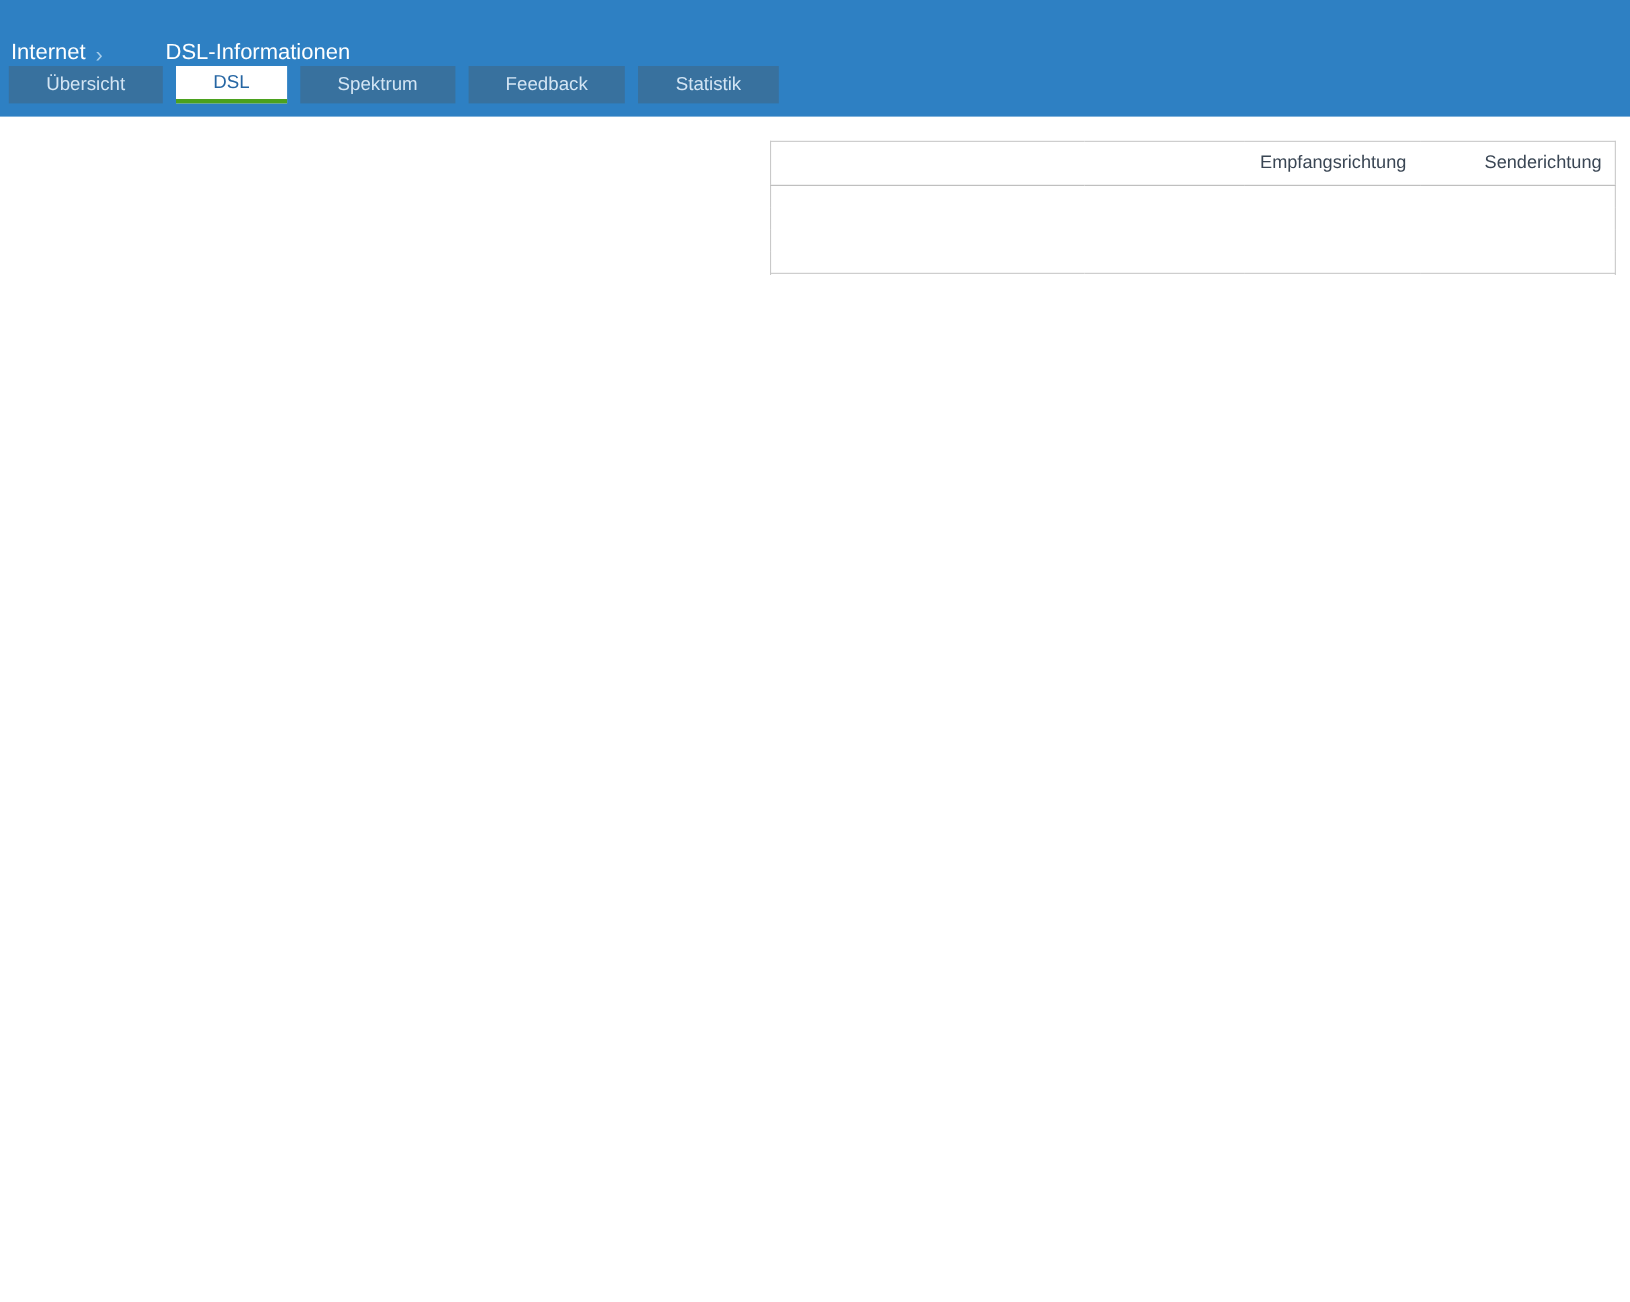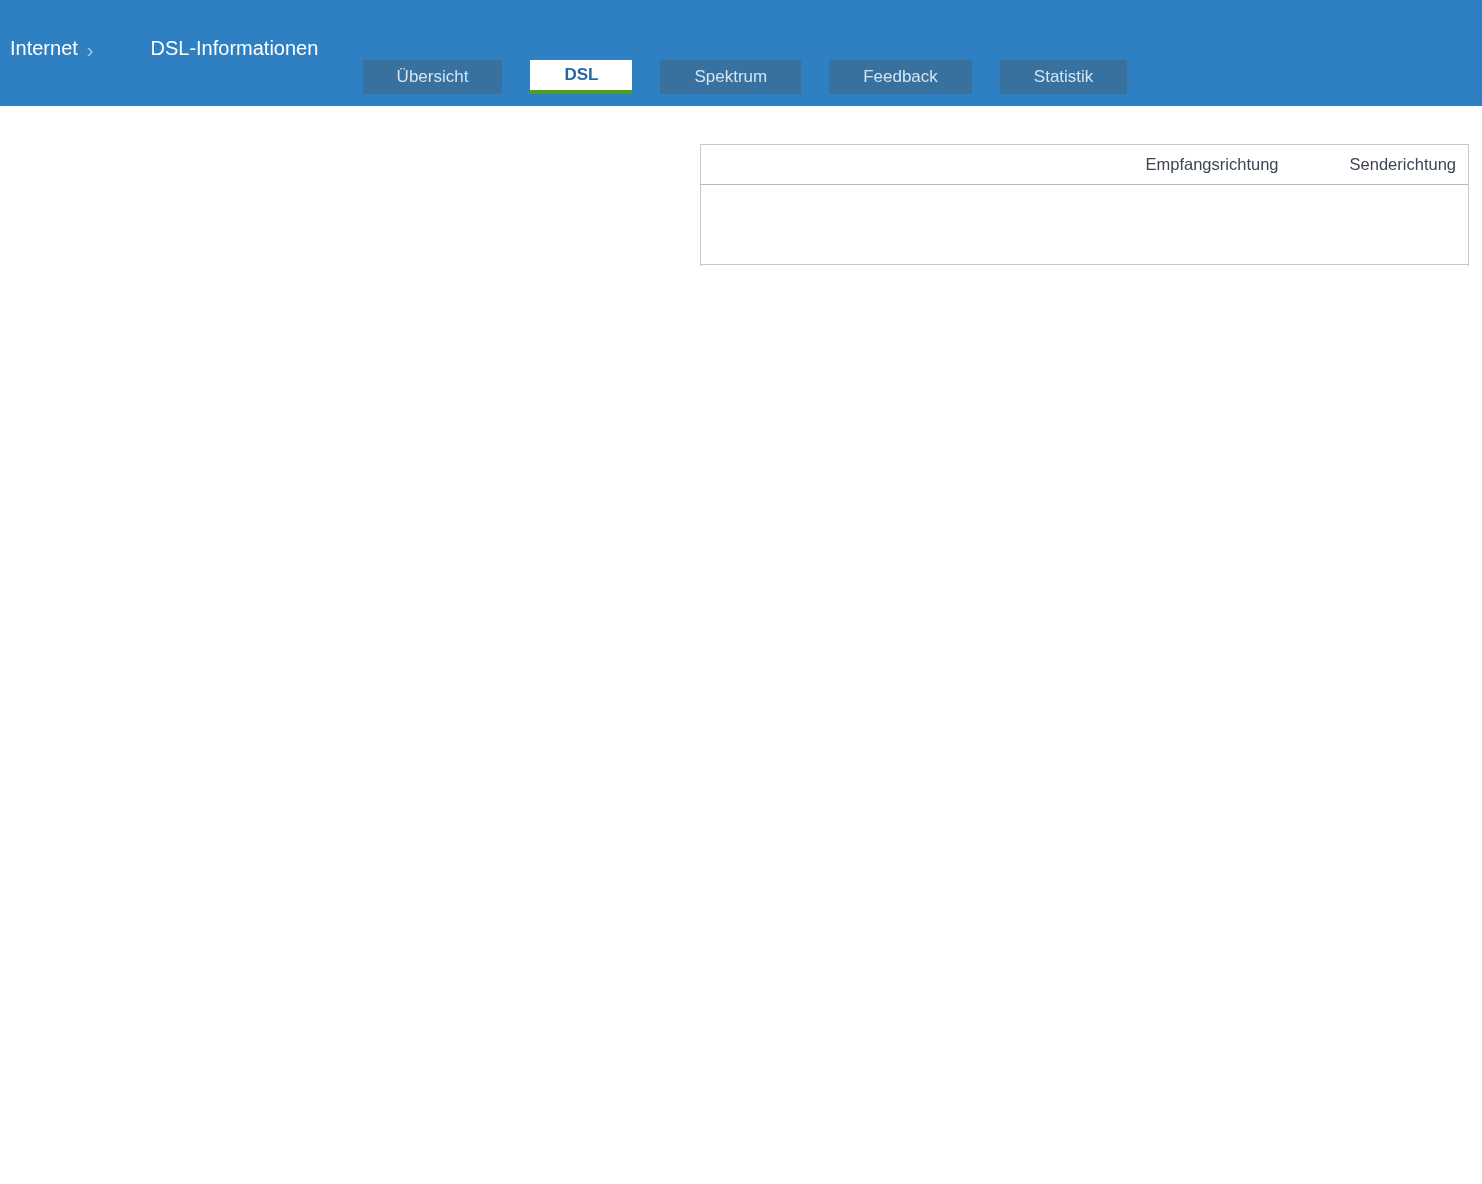--- a/index.html
+++ b/index.html
@@ -24,44 +24,44 @@
     background:var(--blue);height:60px;display:flex;align-items:flex-end;
     padding:0 0 0 10px;color:#fff;font-size:20px;
   }
   .crumb{color:#fff;cursor:pointer;text-decoration:none;}
   .crumb-current{color:#fff;margin-left:48px;}
   .chevron{color:#a8cdea;margin:0 9px;font-size:20px;line-height:1;}
 
   
   .tabbar{
     background:var(--blue);height:46px;display:flex;align-items:stretch;
-    padding:0 0 12px 8px;gap:28px;justify-content:center;
+    padding:0 0 12px 8px;gap:12px;
   }
   .tab{
     display:flex;align-items:center;justify-content:center;
     padding:0 34px;background:var(--tab-inactive);color:var(--tab-text-inactive);
     font-size:17px;cursor:pointer;white-space:nowrap;border:0;
     font-family:"Liberation Sans",sans-serif;
   }
   .tab.active{
-    background:#fff;color:var(--tab-active-text);font-weight:bold;
+    background:#fff;color:var(--tab-active-text);font-weight:normal;
     border-bottom:4px solid var(--underline);
   }
 
   
   .section-title{
     font-size:17px;font-weight:bold;color:#3f4a56;
     margin:0;padding:28px 0 0 9px;
   }
   .section-title.second{padding-top:40px;}
 
   
   table.data-table{
     border-collapse:collapse;table-layout:fixed;
-    margin:38px 0 0 700px;width:768px;
+    margin:22px 0 0 700px;width:768px;
     border:1px solid var(--border);
     font-size:15.5px;color:var(--text);
   }
   .data-table thead th{
     font-weight:normal;font-size:16.5px;padding:10px 12px;
     border-bottom:1px solid #b9b9b9;background:#fff;white-space:nowrap;
   }
   .data-table td{
     padding:5px 12px;line-height:20px;overflow:hidden;white-space:nowrap;
   }

